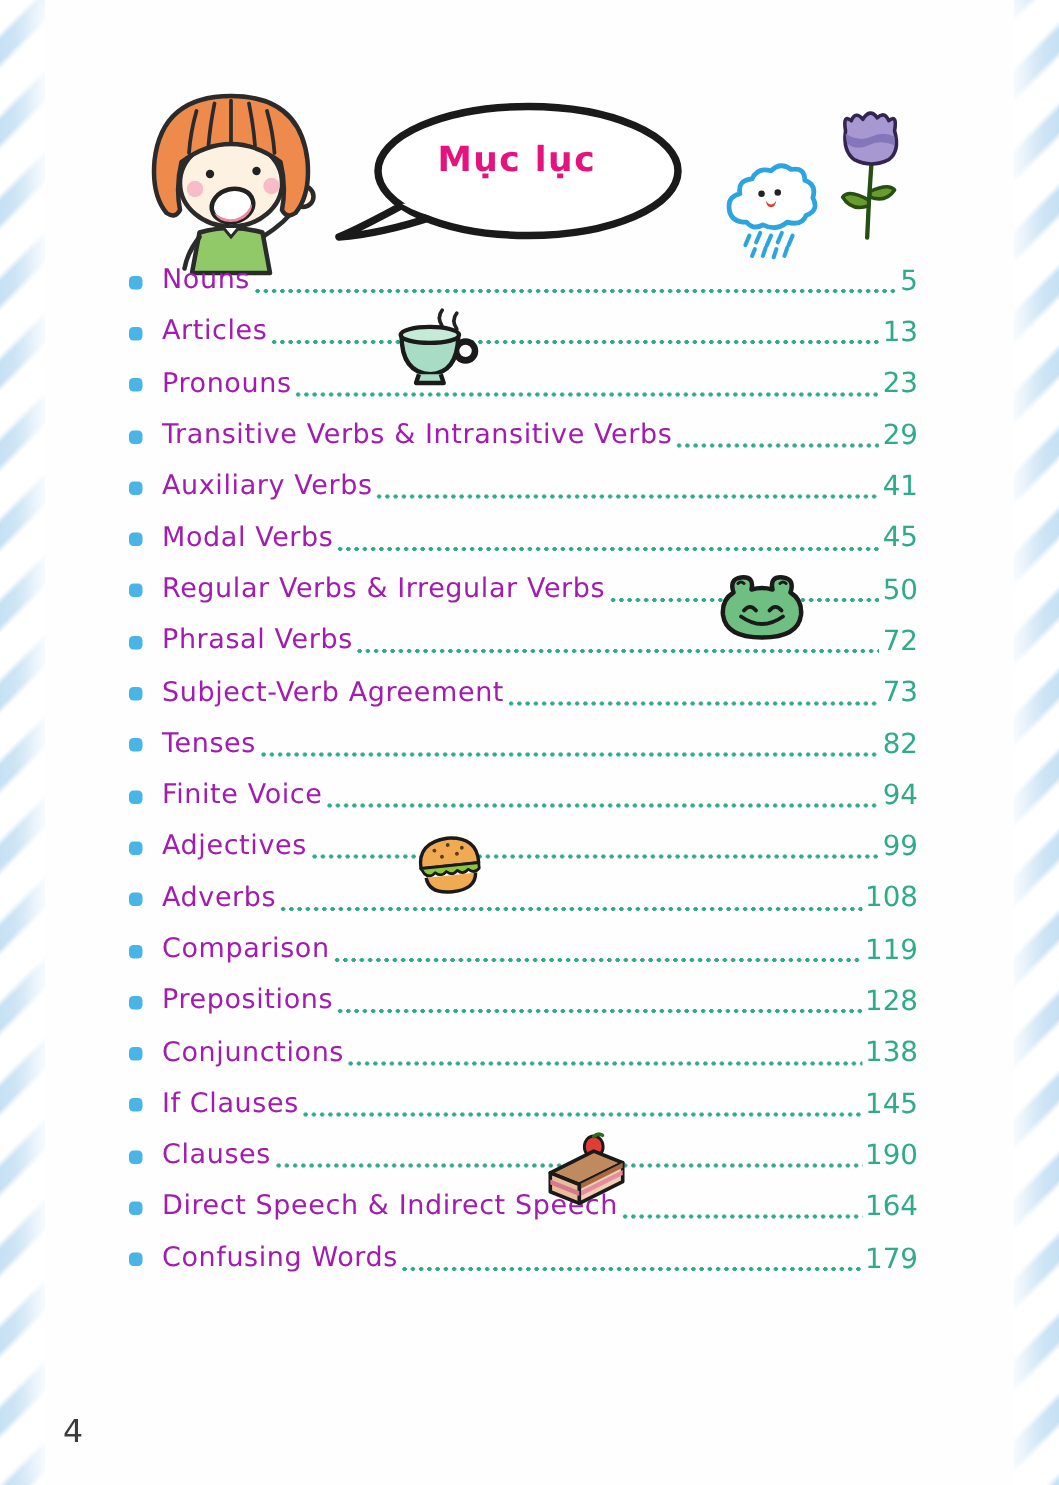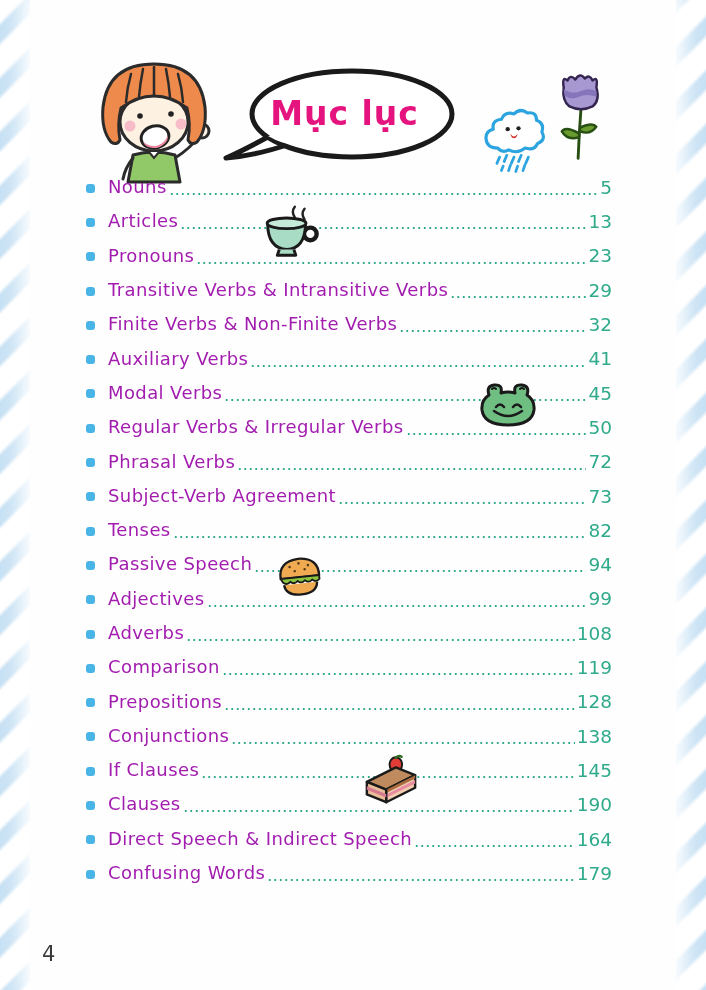--- a/index.html
+++ b/index.html
@@ -12,21 +12,21 @@
     position:absolute;left:30px;right:30px;top:0;bottom:0;
     background:#fefefe;
     box-shadow:0 0 18px 10px rgba(255,255,255,0.96);
   }
   .header{position:absolute;left:0;top:0;width:706px;height:190px;}
   .girl{position:absolute;left:83px;top:52px;width:145px;height:132px;}
   .bubble{position:absolute;left:222px;top:64px;width:235px;height:105px;}
   .bubble svg{position:absolute;left:0;top:0;width:100%;height:100%;}
   .bubble-title{
     position:absolute;left:10px;right:0;top:30px;text-align:center;
-    font-size:33px;font-weight:bold;color:#e5137e;letter-spacing:1px;
+    font-size:23px;font-weight:bold;color:#e5137e;letter-spacing:1px;
   }
   .cloud{position:absolute;left:478px;top:104px;width:72px;height:72px;}
   .flower{position:absolute;left:556px;top:70px;width:50px;height:95px;}
 
   .toc{position:absolute;left:86px;top:171px;width:526px;}
   .toc-row{display:flex;align-items:center;height:34.3px;}
   .bullet{flex:0 0 auto;width:9px;height:9px;background:#49b4e6;border-radius:3px;margin-right:13px;}
   .label{font-size:18px;color:#a21caf;letter-spacing:0.4px;white-space:nowrap;line-height:1;padding-bottom:2px;}
   .leader{
     flex:1;height:4px;margin:0 2px;
@@ -132,26 +132,20 @@
       <span class="pnum">23</span>
     </div>
 
     <div class="toc-row">
       <span class="bullet"></span>
       <span class="label">Transitive Verbs &amp; Intransitive Verbs</span>
       <span class="leader"></span>
       <span class="pnum">29</span>
     </div>
 
-    <div class="toc-row">
-      <span class="bullet"></span>
-      <span class="label">Finite Verbs &amp; Non-Finite Verbs</span>
-      <span class="leader"></span>
-      <span class="pnum">32</span>
-    </div>
 
     <div class="toc-row">
       <span class="bullet"></span>
       <span class="label">Auxiliary Verbs</span>
       <span class="leader"></span>
       <span class="pnum">41</span>
     </div>
 
     <div class="toc-row">
       <span class="bullet"></span>
@@ -183,21 +177,21 @@
 
     <div class="toc-row">
       <span class="bullet"></span>
       <span class="label">Tenses</span>
       <span class="leader"></span>
       <span class="pnum">82</span>
     </div>
 
     <div class="toc-row">
       <span class="bullet"></span>
-      <span class="label">Passive Speech</span>
+      <span class="label">Finite Voice</span>
       <span class="leader"></span>
       <span class="pnum">94</span>
     </div>
 
     <div class="toc-row">
       <span class="bullet"></span>
       <span class="label">Adjectives</span>
       <span class="leader"></span>
       <span class="pnum">99</span>
     </div>

